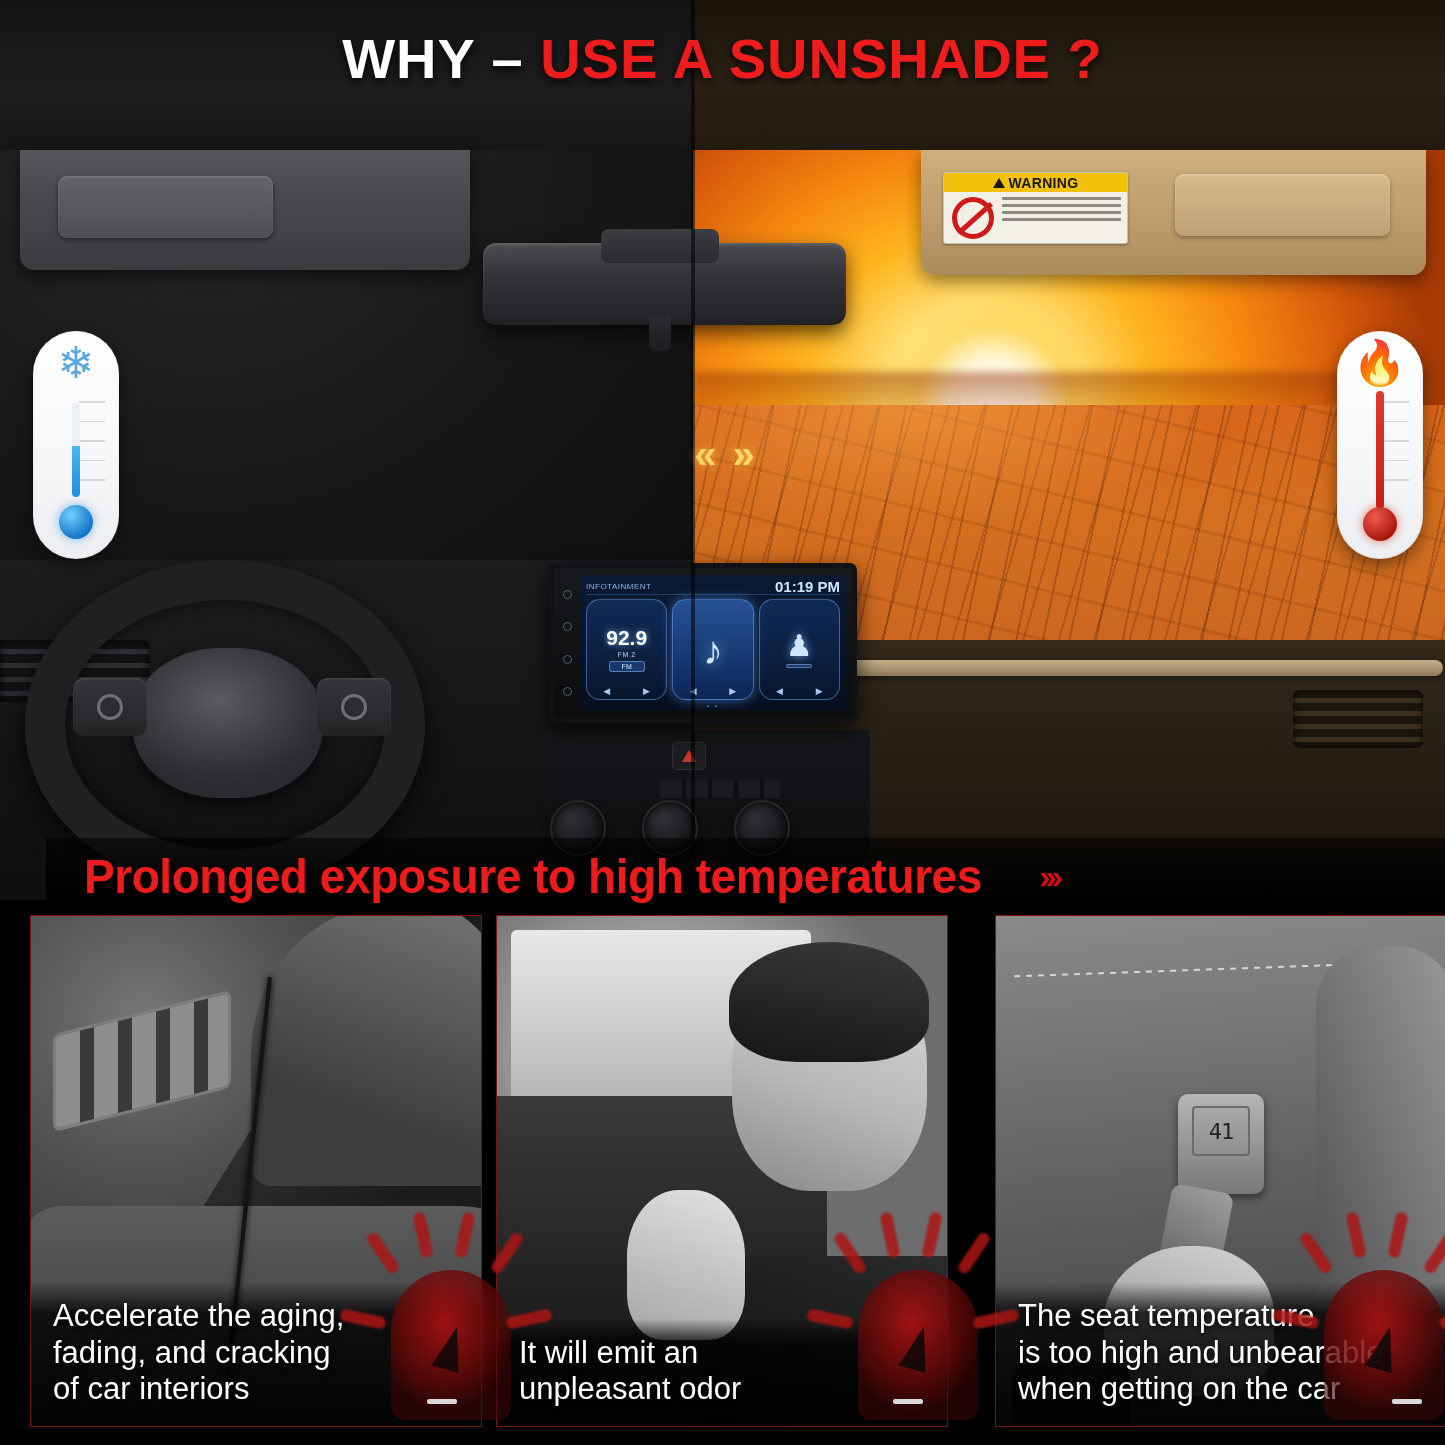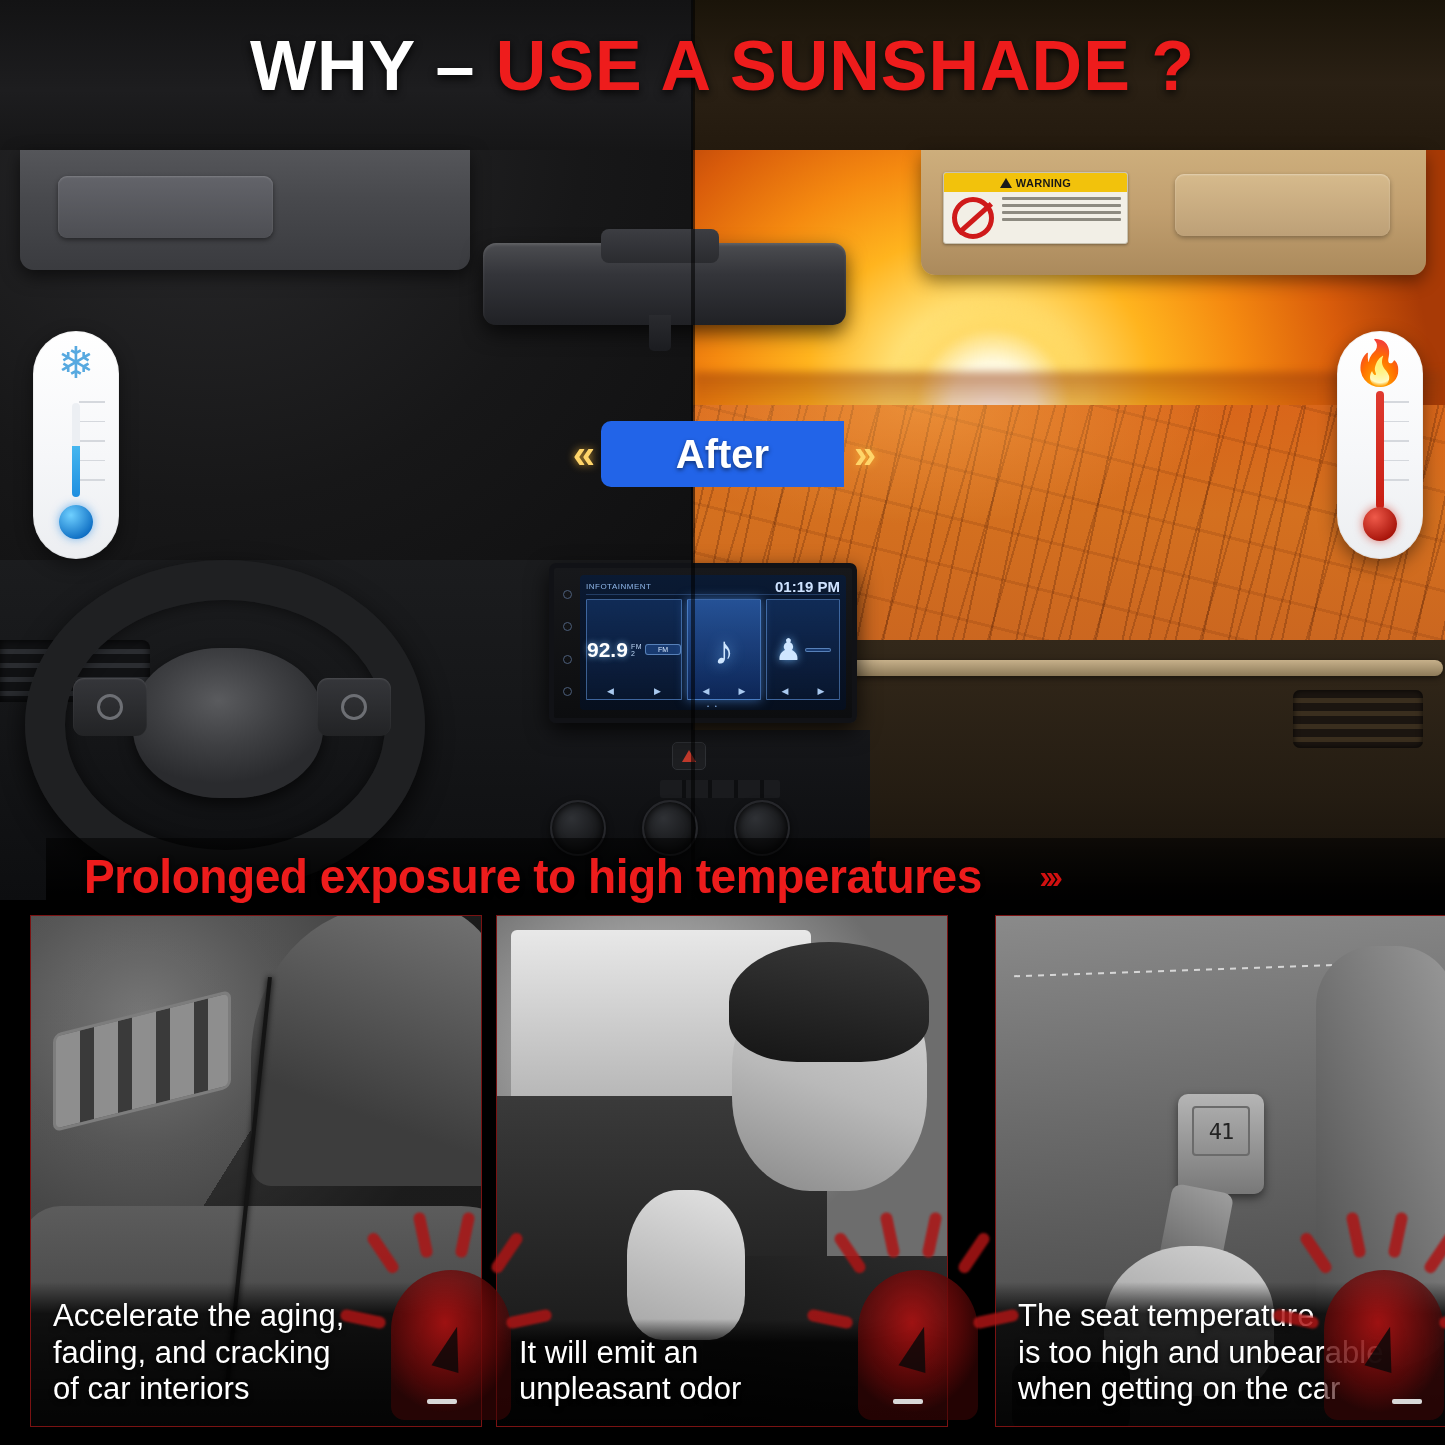--- a/index.html
+++ b/index.html
@@ -91,21 +91,21 @@
   
   .warn-sticker{
     position:absolute; left:22px; top:22px; width:185px; height:72px; border-radius:3px;
     background:#f2efe6; border:1px solid #c9c3b2; overflow:hidden;
     box-shadow:0 1px 3px rgba(0,0,0,.35);
   }
   .warn-sticker .ws-bar{
     position:absolute; left:0; top:0; width:100%; height:19px; background:#f2c20c;
     display:flex; align-items:center; justify-content:center; gap:4px;
   }
-  .warn-sticker .ws-title{ font-size:11px; font-weight:bold; color:#171717; letter-spacing:.3px; }
+  .warn-sticker .ws-title{ font-size:14px; font-weight:bold; color:#171717; letter-spacing:.3px; }
   .warn-sticker .ws-tri{
     width:0;height:0;border-left:6px solid transparent;border-right:6px solid transparent;
     border-bottom:10px solid #1a1a1a;
   }
   .warn-sticker .ws-no{
     position:absolute; left:8px; top:24px; width:42px; height:42px; border-radius:50%;
     border:5px solid #cf1a1a;
   }
   .warn-sticker .ws-no:before{
     content:""; position:absolute; left:-4px; top:14px; width:44px; height:5px;
@@ -201,23 +201,23 @@
   .hu-sidebar span{ width:9px; height:9px; border-radius:50%; border:1.5px solid #4c5e7a; }
   .hu-top{
     position:absolute; left:6px; right:6px; top:4px; height:16px;
     display:flex; align-items:center; justify-content:space-between;
     border-bottom:1px solid rgba(110,170,255,.25);
   }
   .hu-brand{ font-size:8px; color:#8fb6e8; letter-spacing:.5px; }
   .hu-clock{ font-size:15px; color:#cfe3ff; font-weight:bold; }
   .hu-cards{ position:absolute; left:6px; right:6px; top:24px; bottom:10px; display:flex; gap:5px; }
   .hu-card{
-    flex:1; border:1px solid rgba(120,180,255,.45); border-radius:1px;
+    flex:1; border:1px solid rgba(120,180,255,.45); border-radius:14px;
     background:linear-gradient(180deg, rgba(30,80,160,.35), rgba(12,34,72,.35));
-    display:flex; flex-direction:row; align-items:center; justify-content:center; gap:3px;
+    display:flex; flex-direction:column; align-items:center; justify-content:center; gap:3px;
     position:relative;
   }
   .hu-card.center{
     background:linear-gradient(180deg, rgba(60,130,235,.55), rgba(20,60,140,.5));
     box-shadow:0 0 12px rgba(90,160,255,.55);
   }
   .hu-freq{ font-size:21px; font-weight:bold; color:#ffffff; line-height:1; text-shadow:0 0 6px rgba(140,200,255,.8); }
   .hu-band{ font-size:7px; color:#bcd6f5; letter-spacing:.5px; }
   .hu-pill{
     font-size:7px; color:#d9e9ff; border:1px solid rgba(150,200,255,.5);
@@ -267,21 +267,21 @@
   .thermo-hot .bulb{ bottom:18px; background:radial-gradient(circle at 35% 30%, #ef5a4a, #a7140a 75%); box-shadow:0 0 10px rgba(210,40,25,.6); }
   .thermo .glyph{ position:absolute; left:0; right:0; top:10px; text-align:center; font-size:44px; line-height:1; }
   .thermo-cold .glyph{ color:#57a9e0; }
   .thermo-hot .glyph{ color:#e8431c; }
   #thermo-cold{ left:33px; top:331px; }
   #thermo-hot{ left:1337px; top:331px; }
 
   
   .headline{
     position:absolute; left:0; top:26px; width:1445px; z-index:20;
-    text-align:center; font-size:70px; font-weight:bold; letter-spacing:1px;
+    text-align:center; font-size:56px; font-weight:bold; letter-spacing:1px;
     font-family:"Liberation Sans", sans-serif;
     white-space:nowrap;
   }
   .headline .w{ color:#ffffff; text-shadow:0 3px 8px rgba(0,0,0,.85); }
   .headline .r{ color:#ee1c1c; text-shadow:0 3px 8px rgba(0,0,0,.85); }
 
   
   .badges{
     position:absolute; left:0; top:418px; width:1445px; height:72px; z-index:15;
     display:flex; align-items:center; justify-content:center;
@@ -611,21 +611,20 @@
     <div class="bulb"></div>
   </div>
 
   <div class="headline">
     <span class="w">WHY  –</span>
     <span class="r">USE A SUNSHADE ?</span>
   </div>
 
   <div class="badges">
     <span class="chev left">«</span>
-    <div class="badge after">After</div>
     <span class="chev right">»</span>
   </div>
 
   <div class="subhead">
     <span class="txt">Prolonged exposure to high temperatures</span>
     <span class="arrows">›››</span>
   </div>
 
   <div class="panels">
 

